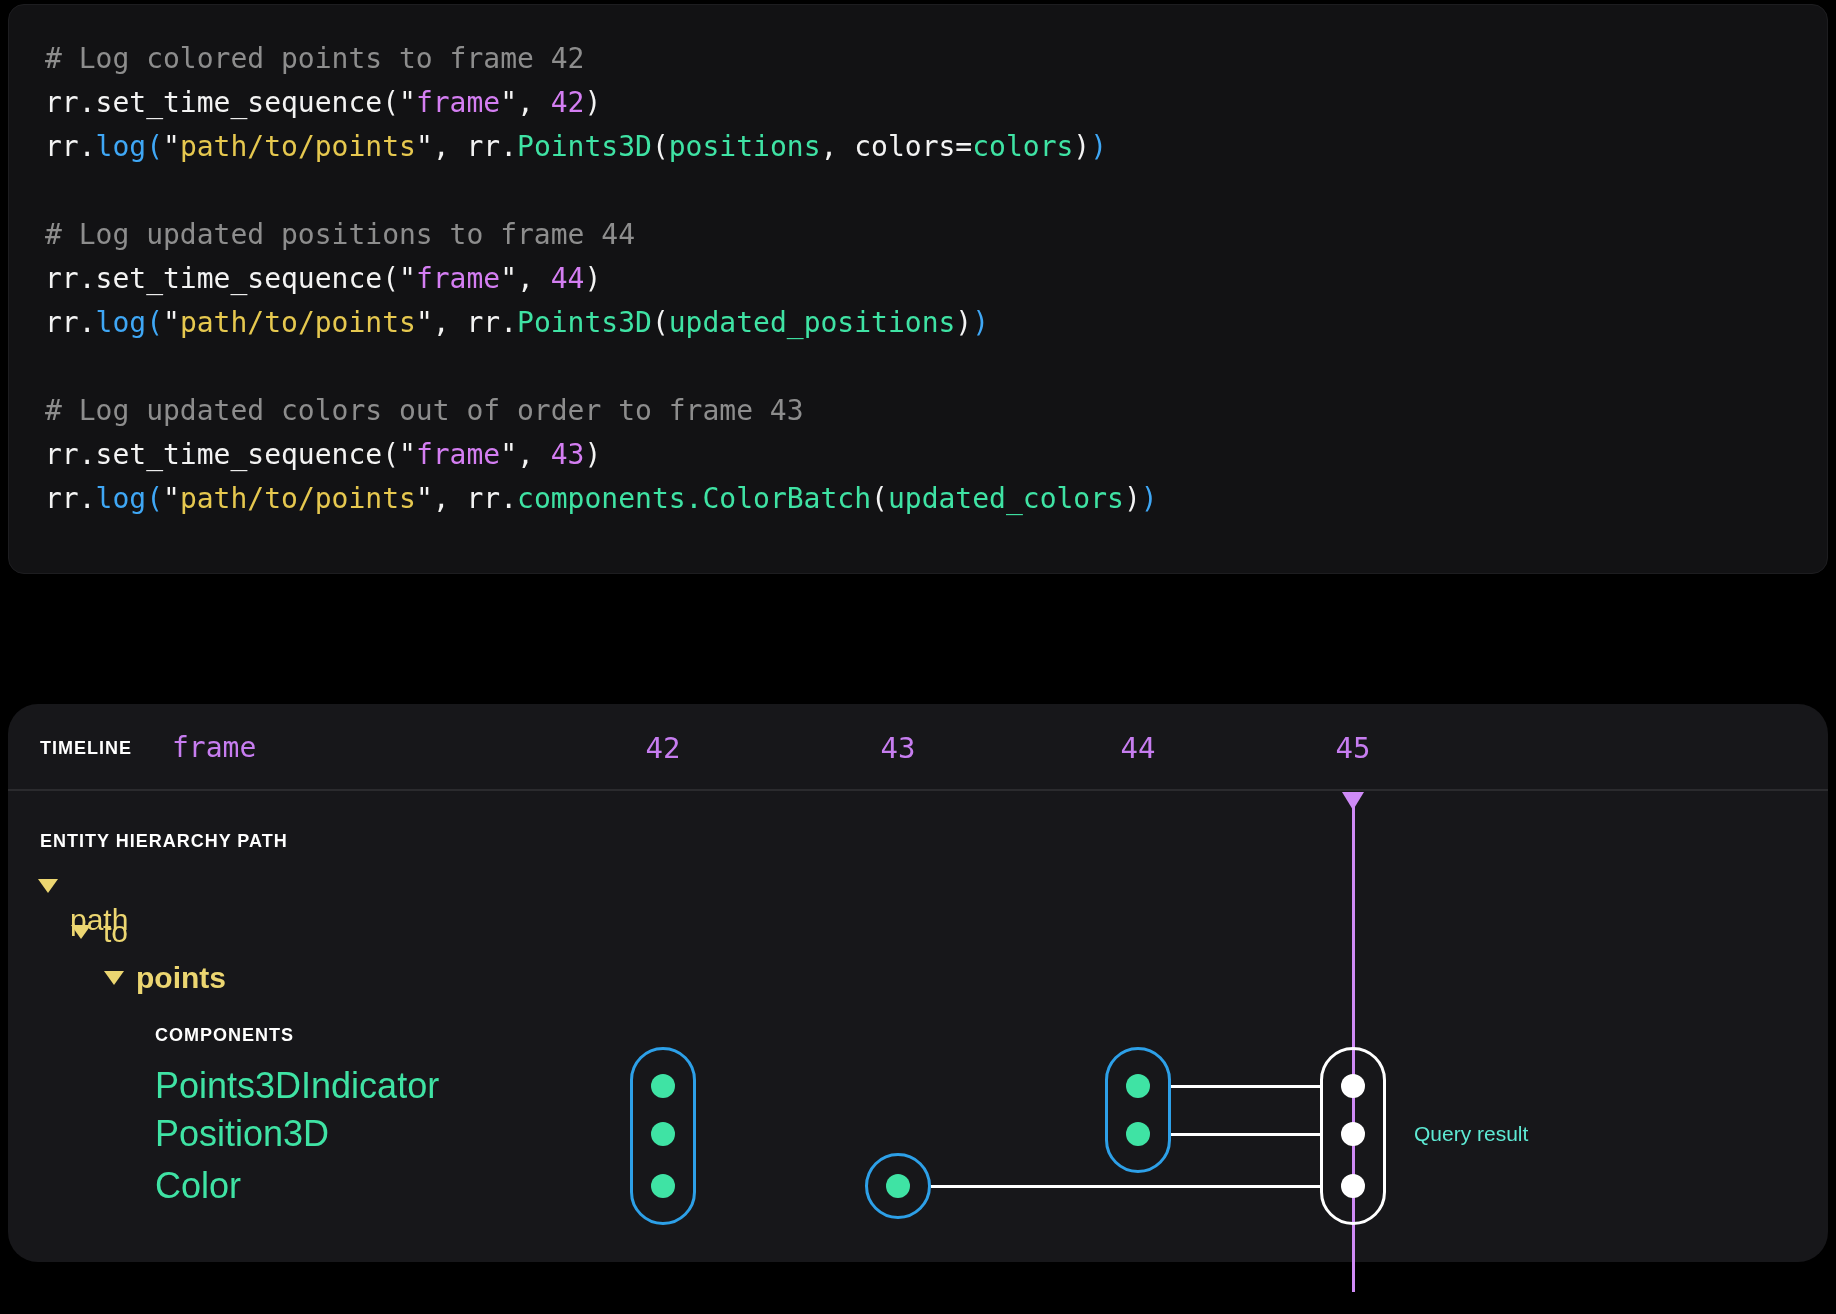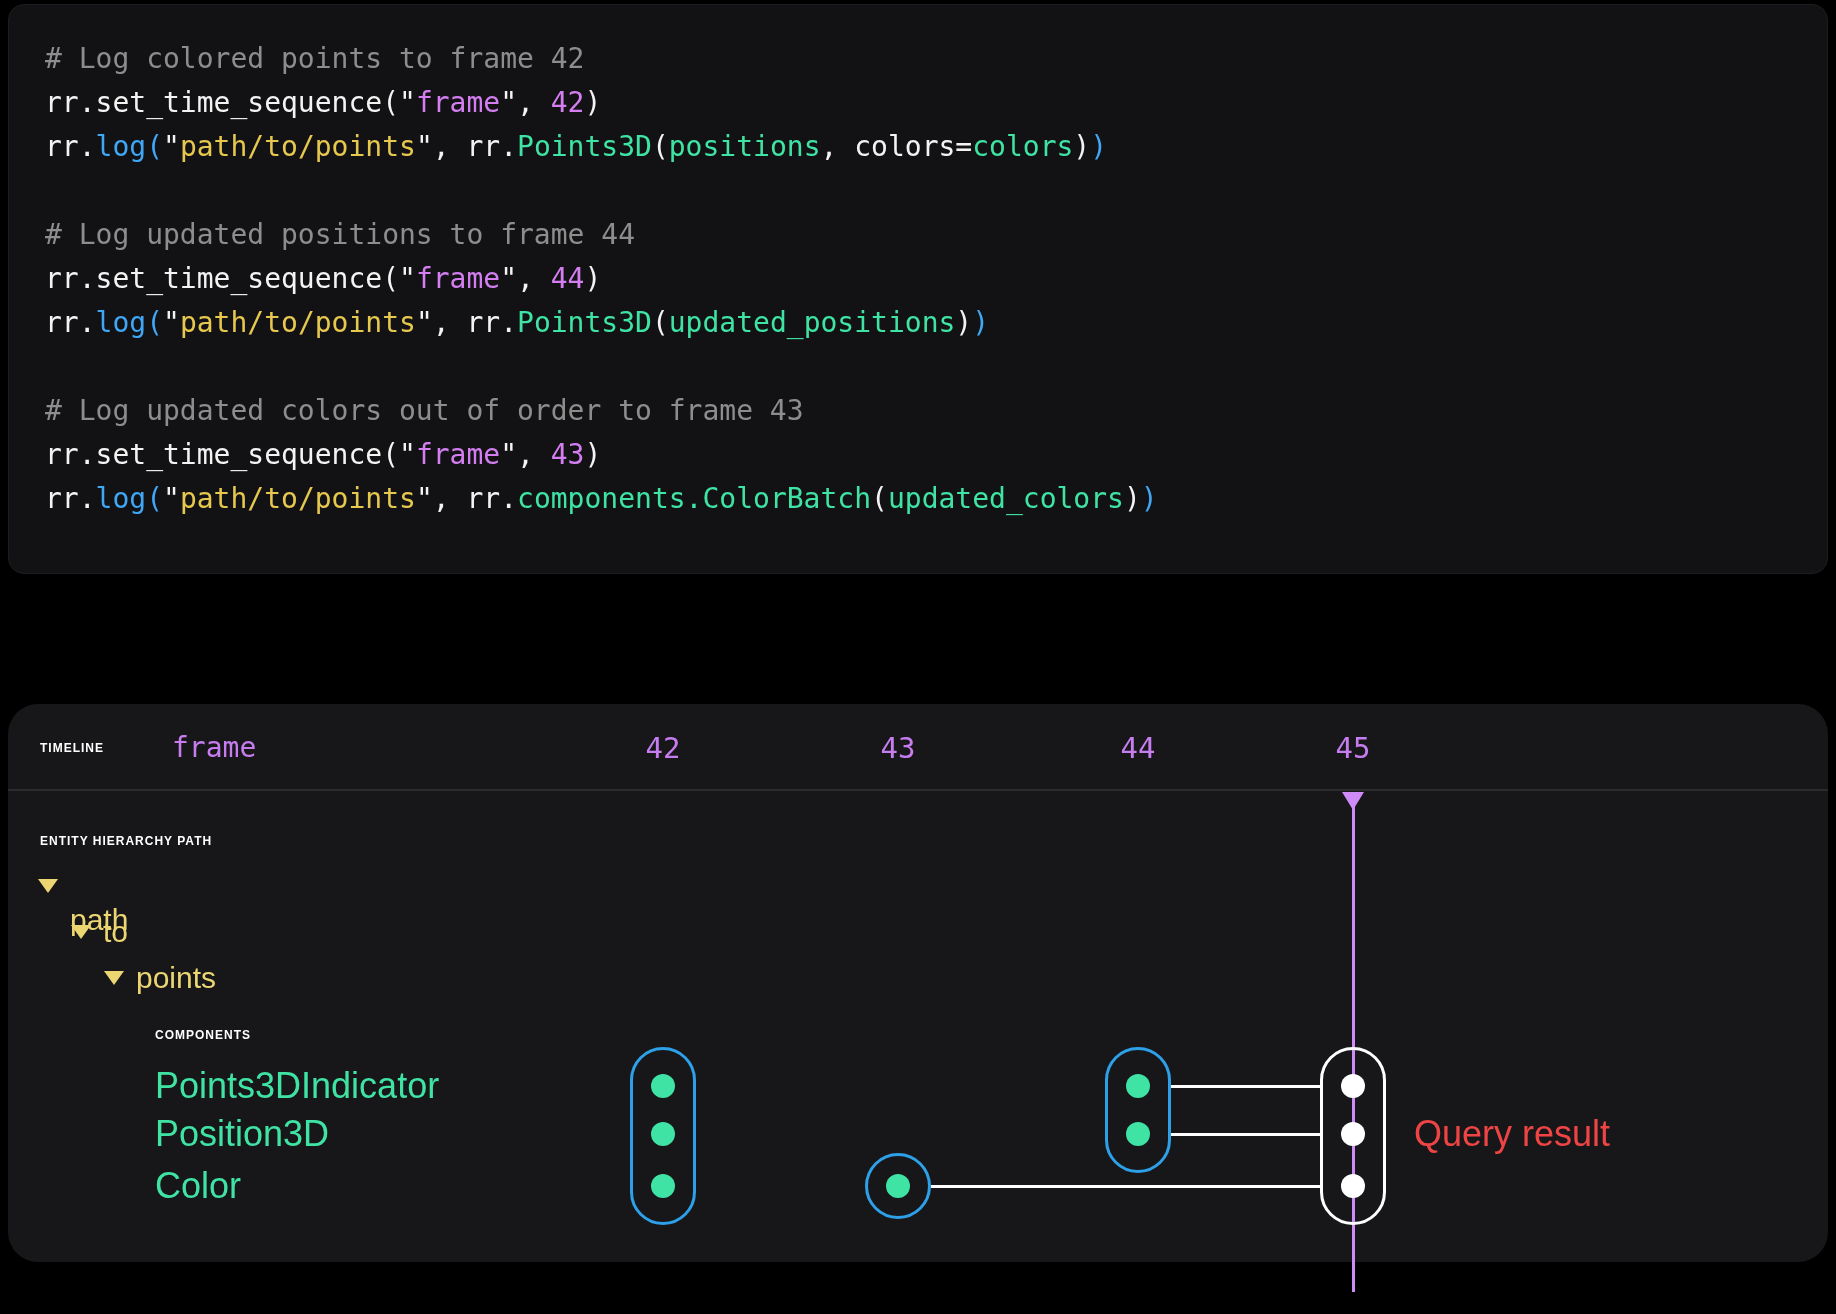--- a/index.html
+++ b/index.html
@@ -21,21 +21,21 @@
 
   
   .page-title{position:absolute;left:2px;top:606px;color:#fff;font-size:46px;
               font-weight:800;letter-spacing:.5px;}
 
   
   .panel{position:absolute;left:8px;top:704px;width:1820px;height:558px;
          background:#17171a;border-radius:30px;}
   .panel-divider{position:absolute;left:8px;top:789px;width:1820px;height:2px;background:#2b2b2e;}
 
-  .small-caps-label{position:absolute;color:#fff;font-size:12px;font-weight:700;
+  .small-caps-label{position:absolute;color:#fff;font-size:18px;font-weight:700;
                     letter-spacing:1px;line-height:18px;}
   .timeline-label{left:40px;top:739px;}
   .entity-label{left:40px;top:832px;}
   .components-label{left:155px;top:1026px;}
 
   .timeline-name{position:absolute;left:172px;top:730px;color:#c77df0;font-size:28px;
                  line-height:36px;font-family:"DejaVu Sans Mono", monospace;}
   .timeline-tick{position:absolute;top:730px;transform:translateX(-50%);color:#c77df0;
                  font-size:29px;line-height:36px;font-family:"DejaVu Sans Mono", monospace;}
 
@@ -47,21 +47,21 @@
   
   .component-label{position:absolute;left:155px;color:#3fe3a4;font-size:36px;line-height:38px;}
 
   
   .capsule{position:absolute;box-sizing:border-box;border-radius:33px;background:transparent;}
   .dot{position:absolute;width:24px;height:24px;border-radius:50%;}
   .connector{position:absolute;height:3px;background:#fff;}
   .playhead-line{position:absolute;width:3px;background:#cf8bf7;}
   .playhead-triangle{position:absolute;width:0;height:0;border-left:11px solid transparent;
                      border-right:11px solid transparent;border-top:18px solid #cf8bf7;}
-  .query-label{position:absolute;color:#ef4444;font-size:36px;line-height:38px;}
+  .query-label{position:absolute;color:#5eead4;font-size:21px;line-height:38px;}
 </style>
 </head>
 <body>
 
 <div class="page">
 
   <div class="code-block" id="code-snippet">
       <div class="code-line"><span class="tok-c"># Log colored points to frame 42</span></div>
       <div class="code-line"><span class="tok-w">rr.set_time_sequence("</span><span class="tok-p">frame</span><span class="tok-w">", </span><span class="tok-p">42</span><span class="tok-w">)</span></div>
       <div class="code-line"><span class="tok-w">rr.</span><span class="tok-b">log(</span><span class="tok-w">"</span><span class="tok-y">path/to/points</span><span class="tok-w">", rr.</span><span class="tok-g">Points3D</span><span class="tok-w">(</span><span class="tok-g">positions</span><span class="tok-w">, colors=</span><span class="tok-g">colors</span><span class="tok-w">)</span><span class="tok-b">)</span></div>
@@ -116,14 +116,14 @@
   <span class="query-label" id="query-label" style="left: 1414px; top: 1115px;">Query result</span>
 <div class="timeline-tick" style="left: 663px;">42</div>
     <div class="timeline-tick" style="left: 898px;">43</div>
     <div class="timeline-tick" style="left: 1138px;">44</div>
     <div class="timeline-tick" style="left: 1353px;">45</div>
     <div class="tri-icon" style="left: 38px; top: 879px;"></div>
     <div class="tree-label" style="left: 70px; top: 901px;">path</div>
     <div class="tri-icon" style="left: 71px; top: 925px;"></div>
     <div class="tree-label" style="left: 103px; top: 913px;">to</div>
     <div class="tri-icon" style="left: 104px; top: 971px;"></div>
-    <div class="tree-label" style="left: 136px; top: 959px;">points</div>
+    <div class="tree-label" style="left: 136px; top: 959px; font-weight: bold;">points</div>
   </div>
 
 </body></html>

